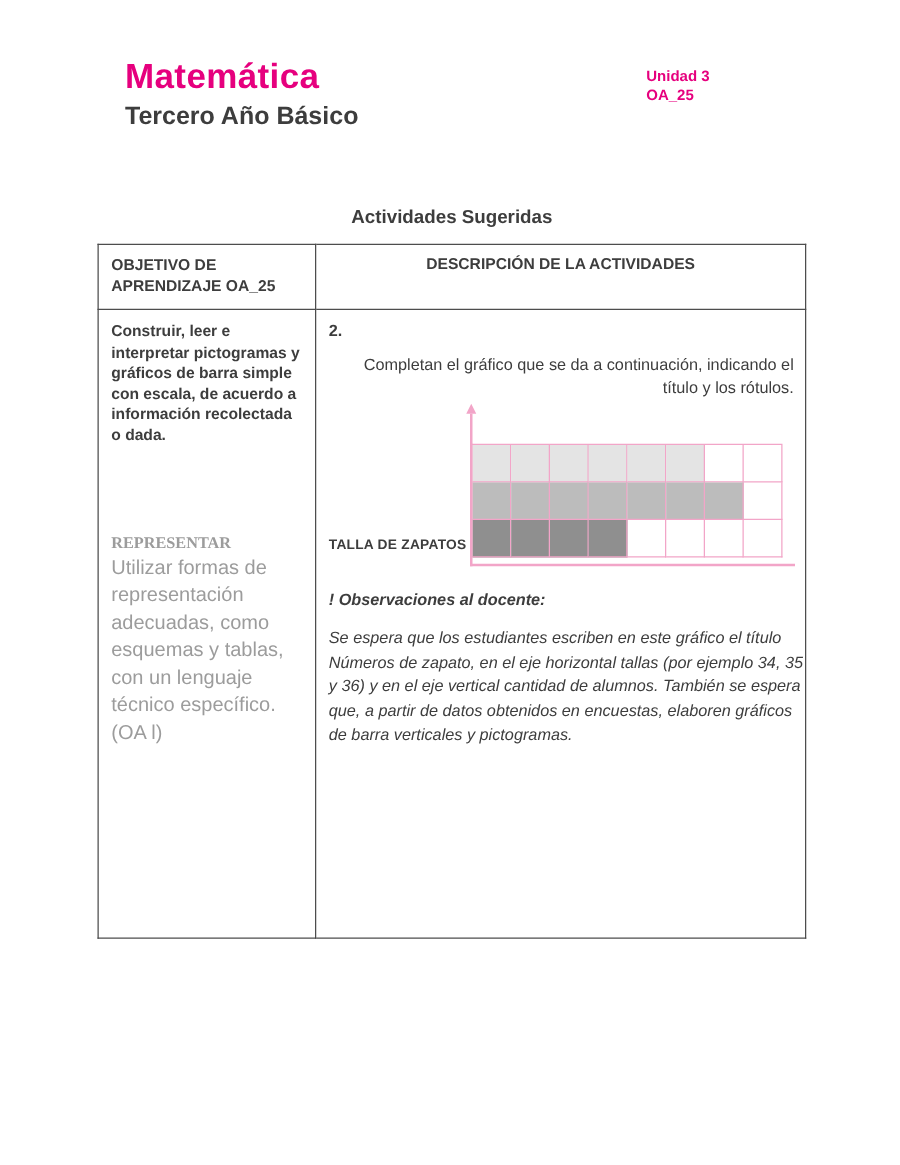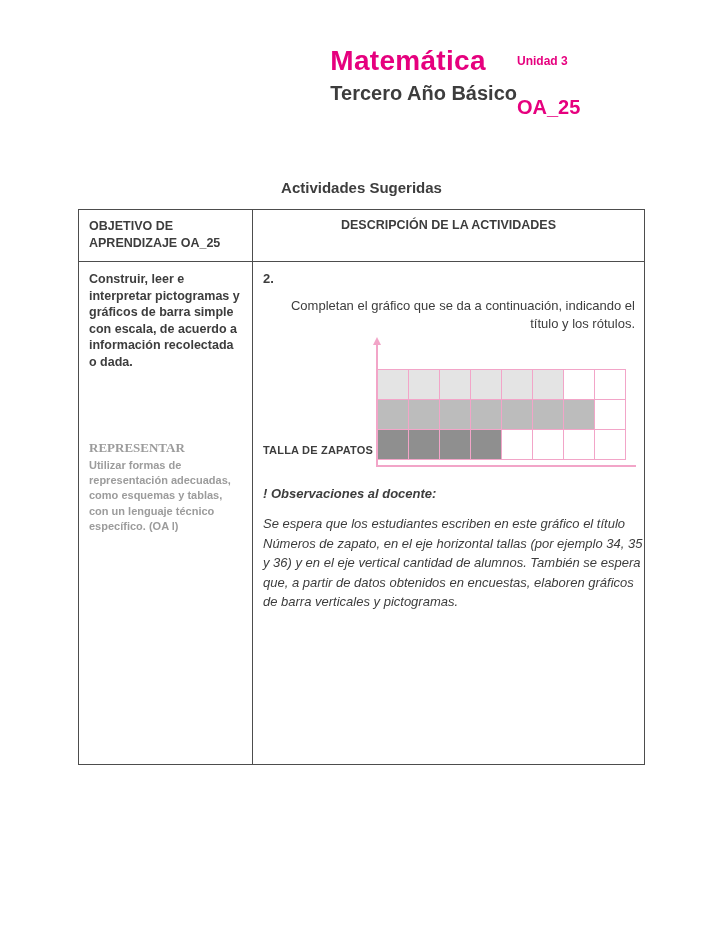--- a/index.html
+++ b/index.html
@@ -5,41 +5,41 @@
   * { margin: 0; padding: 0; box-sizing: border-box; }
   html, body { background: #ffffff; }
   body { font-family: "Liberation Sans", sans-serif; color: #3d3d3d; }
 
   .page {
     width: 720px; height: 932px; background: #ffffff;
     position: relative; padding: 45px 75px 0 78px; overflow: hidden;
   }
 
   
-  .doc-header { display: flex; justify-content: flex-end; padding-left: 22px; }
+  .doc-header { display: flex; justify-content: space-between; padding-left: 22px; }
   .title { font-size: 28px; font-weight: bold; color: #e6007e; letter-spacing: 0.3px; }
   .subtitle { font-size: 20px; font-weight: bold; color: #3d3d3d; margin-top: 5px; }
   .header-right { width: 128px; padding-top: 9px; }
   .unit { font-size: 12px; font-weight: bold; color: #e6007e; }
-  .oa { font-size: 20px; font-weight: bold; color: #e6007e; margin-top: 28px; }
+  .oa { font-size: 12px; font-weight: bold; color: #e6007e; margin-top: 1px; }
 
   .section-title { text-align: center; font-weight: bold; font-size: 15px; color: #3d3d3d; margin-top: 60px; }
 
   
   .activities-table { border-collapse: collapse; margin-top: 13px; width: 567px; table-layout: fixed; border-radius: 25px; }
   .activities-table th, .activities-table td { border: 1px solid #4d4d4d; vertical-align: top; }
   th.col-obj { width: 174px; text-align: left; padding: 8px 10px; font-size: 12.5px; color: #3d3d3d; height: 52px; line-height: 1.35; }
   th.col-desc { text-align: center; padding: 8px 10px; font-size: 12.5px; color: #3d3d3d; }
   .activities-table td { height: 503px; }
 
   .obj-cell { padding: 9px 10px; }
   .objective-text { font-weight: bold; font-size: 12.5px; line-height: 1.32; }
   .represent-block { margin-top: 70px; color: #9c9c9c; }
   .represent-title { font-weight: bold; font-size: 13px; font-family: Liberation Serif, serif; }
-  .represent-text { font-size: 11px; line-height: 1.38; margin-top: 2px; font-weight: bold; }
+  .represent-text { font-size: 16px; line-height: 1.38; margin-top: 2px; }
 
   .desc-cell { padding: 9px 10px; }
   .activity-number { font-weight: bold; font-size: 13px; }
   .activity-text { font-size: 13px; line-height: 1.4; margin-top: 11px; width: 372px; text-align: right; }
 
   
   .chart { display: flex; align-items: flex-end; margin-top: 36px; margin-bottom: 26px; }
   .chart-label { width: 114px; font-size: 11px; font-weight: bold; color: #3d3d3d; padding-bottom: 4px; letter-spacing: 0.2px; }
   .chart-plot { position: relative; --pink: #f2a5c8; }
   .grid { display: grid; border-top: 1px solid var(--pink); border-left: 1px solid var(--pink); }

